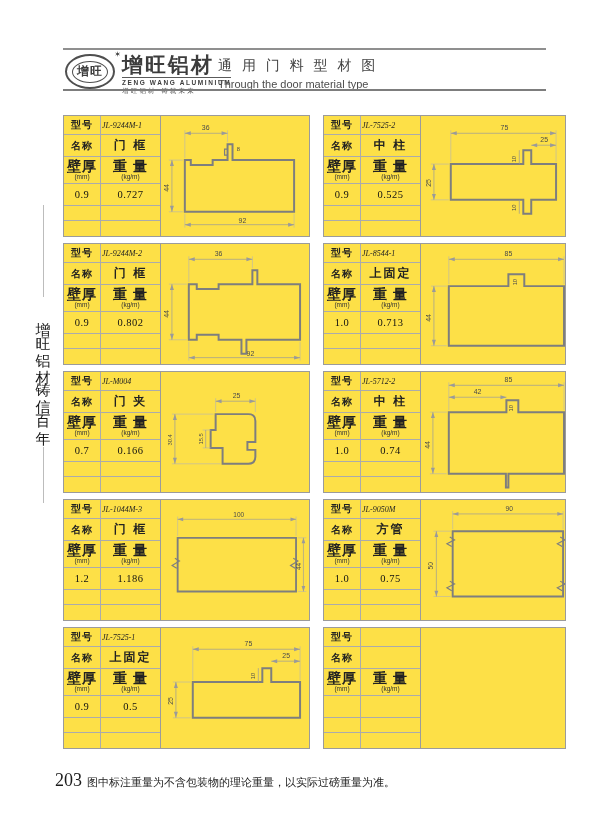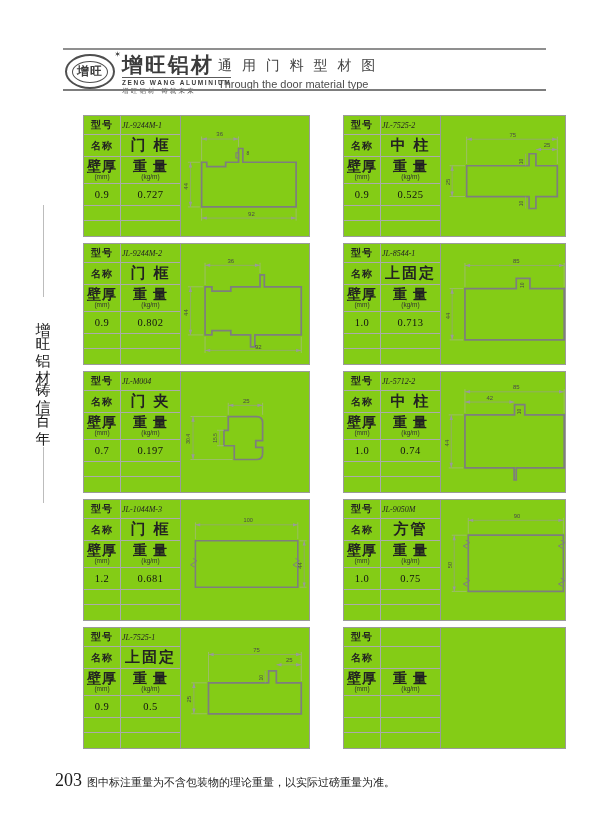--- a/index.html
+++ b/index.html
@@ -25,28 +25,28 @@
   .side{position:absolute;left:34px;top:205px;width:18px;display:flex;flex-direction:column;align-items:center;}
   .side-line{width:1px;background:#bcbcbc;}
   #side-line-top{height:92px;}
   #side-line-bot{height:56px;margin-top:12px;}
   .vtext{writing-mode:vertical-rl;text-orientation:upright;font-size:15px;letter-spacing:16px;color:#161616;line-height:18px;}
   #vtext-1{margin-top:13px;}
   #vtext-2{margin-top:-3px;}
 
   
   .grid{position:absolute;left:63px;top:115px;display:grid;grid-template-columns:247px 243px;grid-template-rows:repeat(5,122px);gap:6px 13px;}
-  .cell{border:1px solid #9b9b9b;display:flex;background:#84cc16;margin-left:20px;}
+  .cell{border:1px solid #9b9b9b;display:flex;background:#fde047;}
   .spec{width:96px;flex:none;border-right:1px solid #9b9b9b;display:grid;grid-template-columns:37px 1fr;grid-template-rows:19px 22px 27px 22px 15px 1fr;}
   .spec>div{border-bottom:1px solid #ababab;display:flex;align-items:center;justify-content:center;overflow:visible;white-space:nowrap;}
   .spec>div:nth-child(n+11){border-bottom:none;}
   .lc{border-right:1px solid #ababab;}
   .lab{font-weight:bold;font-size:10px;letter-spacing:1px;color:#222;}
   .model{font-size:8px;font-family:"Liberation Serif",serif;color:#222;justify-content:flex-start !important;padding-left:1px;font-style:italic;}
-  .name{font-size:15px;font-weight:bold;letter-spacing:2px;color:#222;}
+  .name{font-size:12px;font-weight:bold;letter-spacing:2px;color:#222;}
   .hdr{flex-direction:column;line-height:1.05;}
   .hdr b{font-size:14px;letter-spacing:1px;color:#222;}
   .hdr small{font-size:6.5px;font-weight:normal;color:#333;}
   .num{font-size:10.5px;font-family:"Liberation Serif",serif;color:#111;letter-spacing:0.5px;}
   .draw{flex:1;position:relative;}
   .draw svg{position:absolute;left:0;top:0;width:100%;height:100%;}
 
   
   .pf{fill:none;stroke:#7e7e7e;stroke-width:2;stroke-linejoin:miter;}
   .pf2{fill:none;stroke:#7e7e7e;stroke-width:1.2;}
@@ -270,21 +270,21 @@
       <div class="name">门 夹</div>
       <div class="lc hdr">
           <b>壁厚</b>
           <small>(mm)</small>
         </div>
       <div class="hdr">
           <b>重 量</b>
           <small>(kg/m)</small>
         </div>
       <div class="lc num">0.7</div>
-      <div class="num">0.197</div>
+      <div class="num">0.166</div>
       <div class="lc"></div>
         <div></div>
       <div class="lc"></div>
         <div></div>
     </div>
     <div class="draw">
       <svg viewBox="0 0 149 120">
         <path class="pf" d="M55,42 H88 Q95,42 95,49 V70 H87 V78 H95 V85 Q95,92 88,92 H62 V76 H50 V58 H55 Z"></path>
         <line class="ext" x1="55" y1="40" x2="55" y2="26"></line>
           <line class="ext" x1="95" y1="40" x2="95" y2="26"></line>
@@ -354,21 +354,21 @@
       <div class="name">门 框</div>
       <div class="lc hdr">
           <b>壁厚</b>
           <small>(mm)</small>
         </div>
       <div class="hdr">
           <b>重 量</b>
           <small>(kg/m)</small>
         </div>
       <div class="lc num">1.2</div>
-      <div class="num">0.681</div>
+      <div class="num">1.186</div>
       <div class="lc"></div>
         <div></div>
       <div class="lc"></div>
         <div></div>
     </div>
     <div class="draw">
       <svg viewBox="0 0 160 120">
         <path class="pf" d="M18,36 H146 V94 H18 Z"></path>
         <path class="pf2" d="M15,58 l5,3 -8,5 5,3"></path>
         <path class="pf2" d="M143,58 l5,3 -8,5 5,3"></path>

